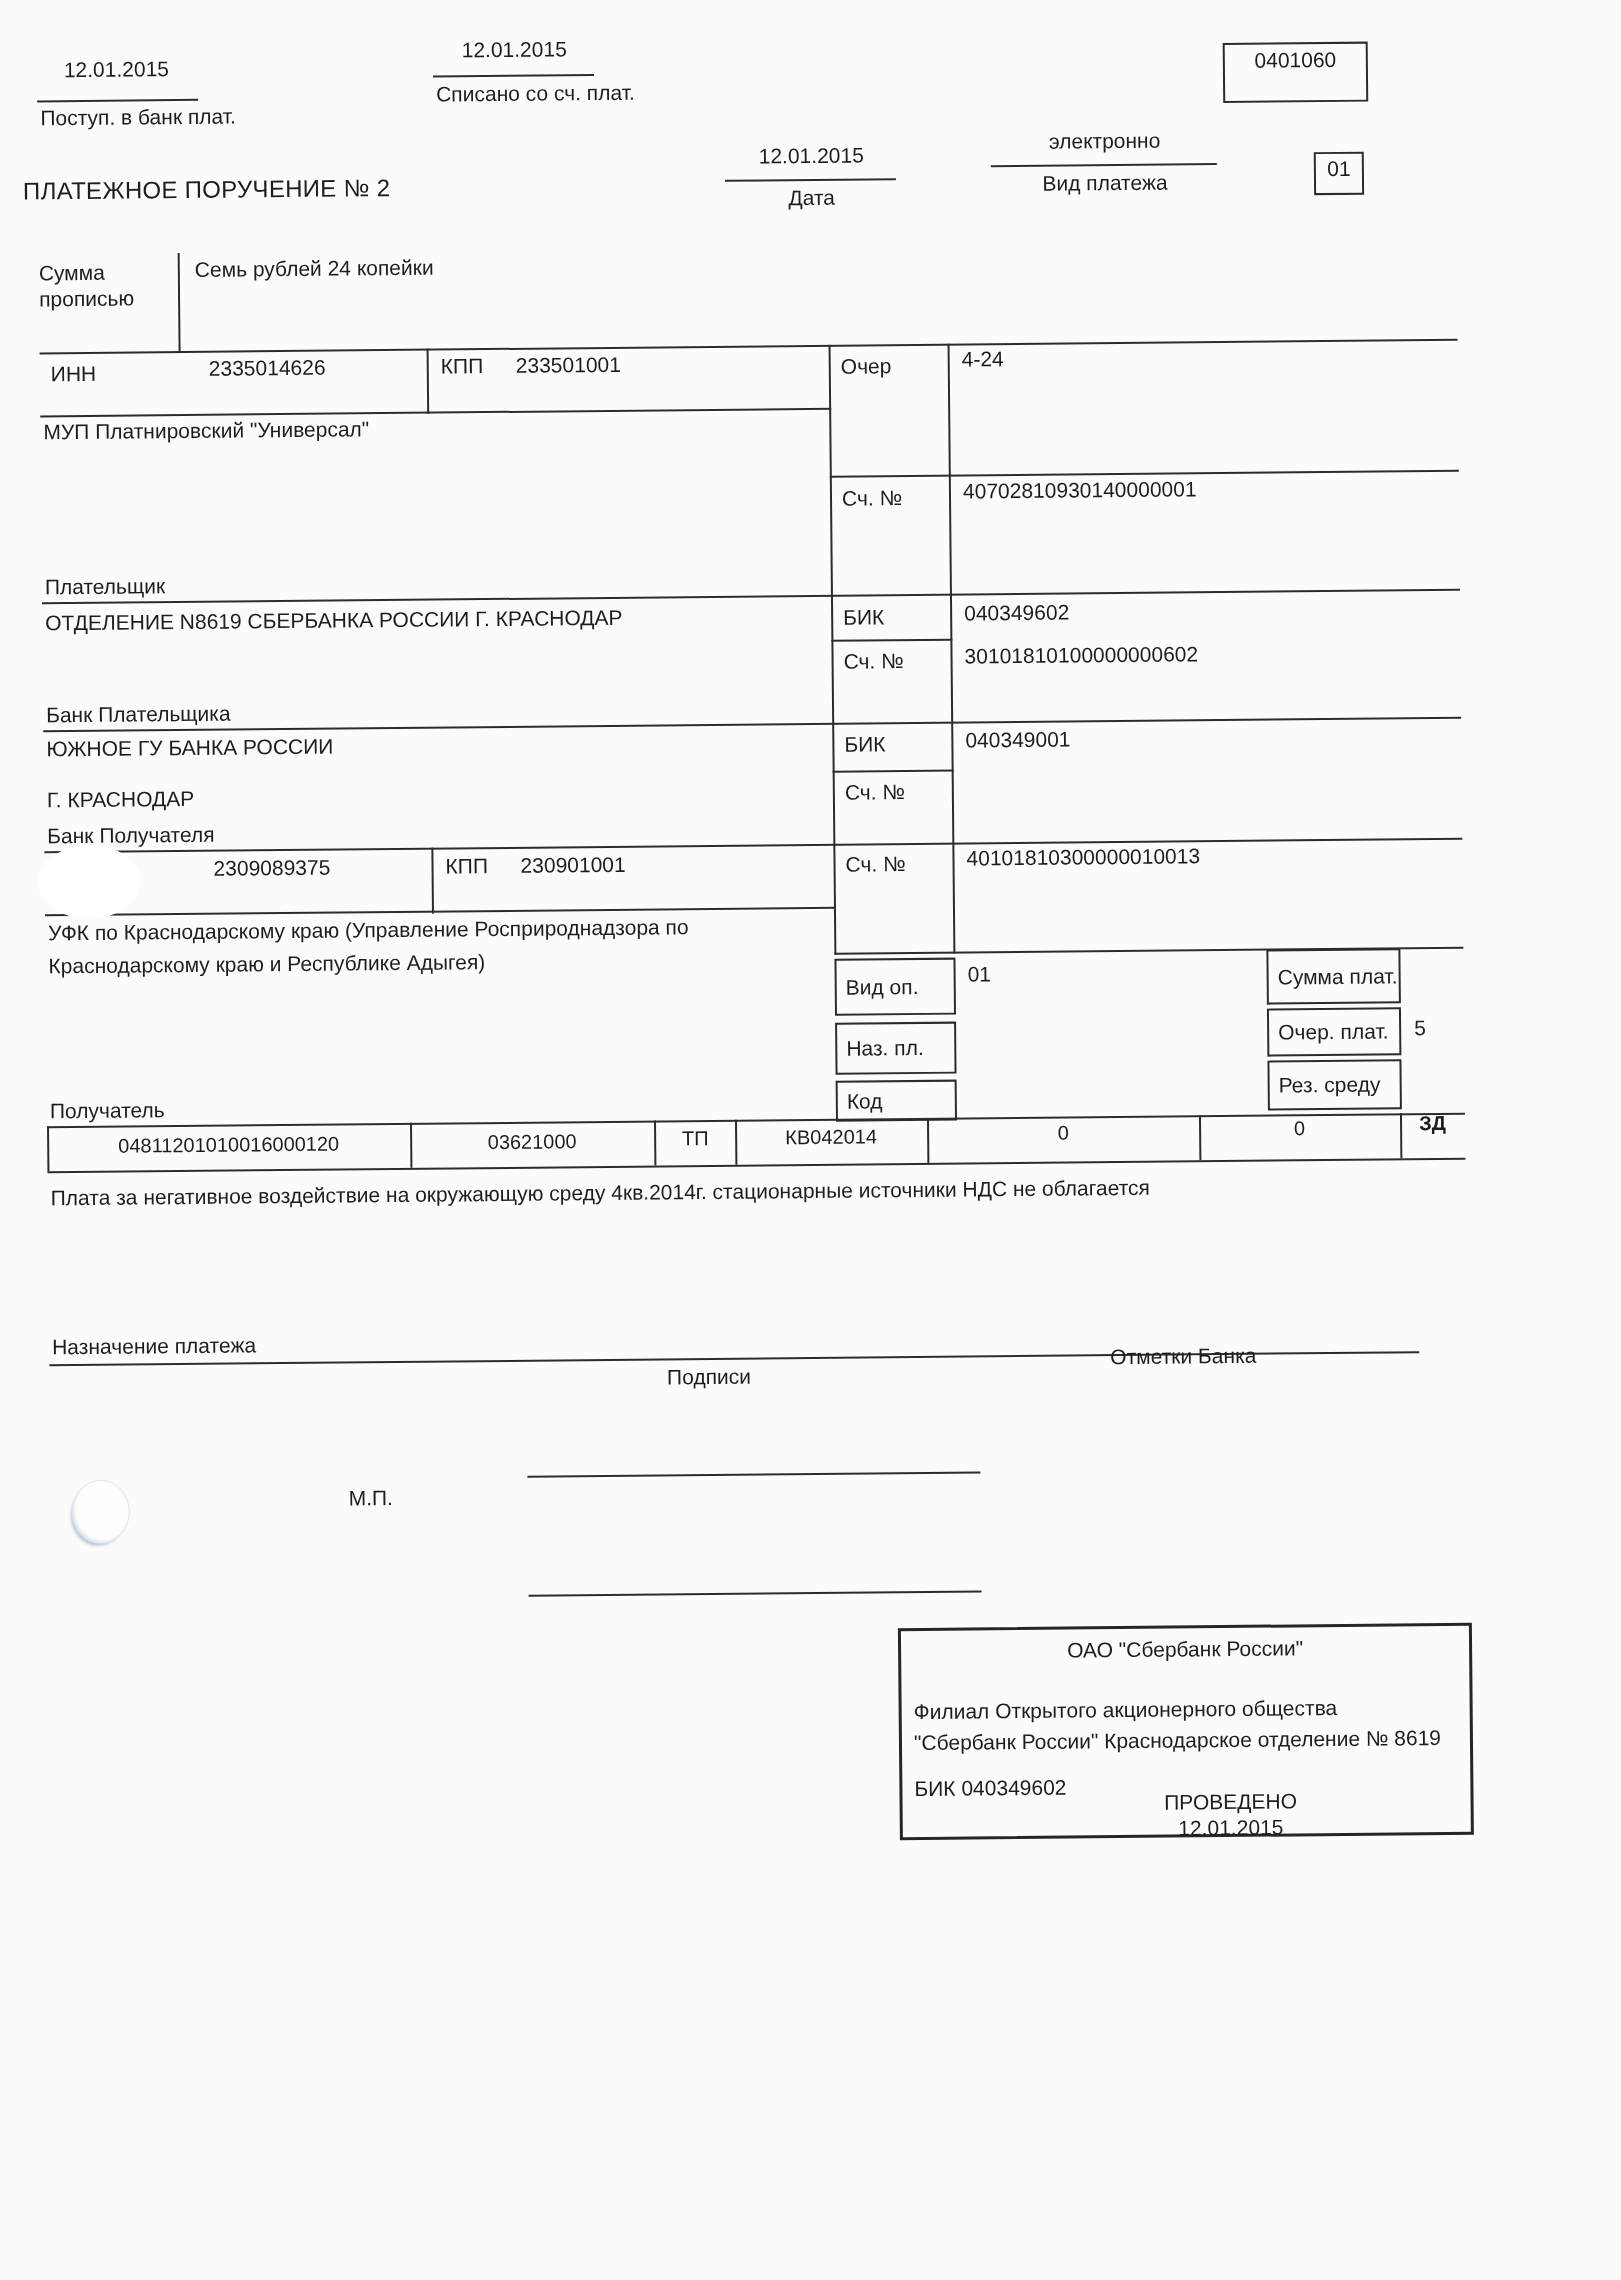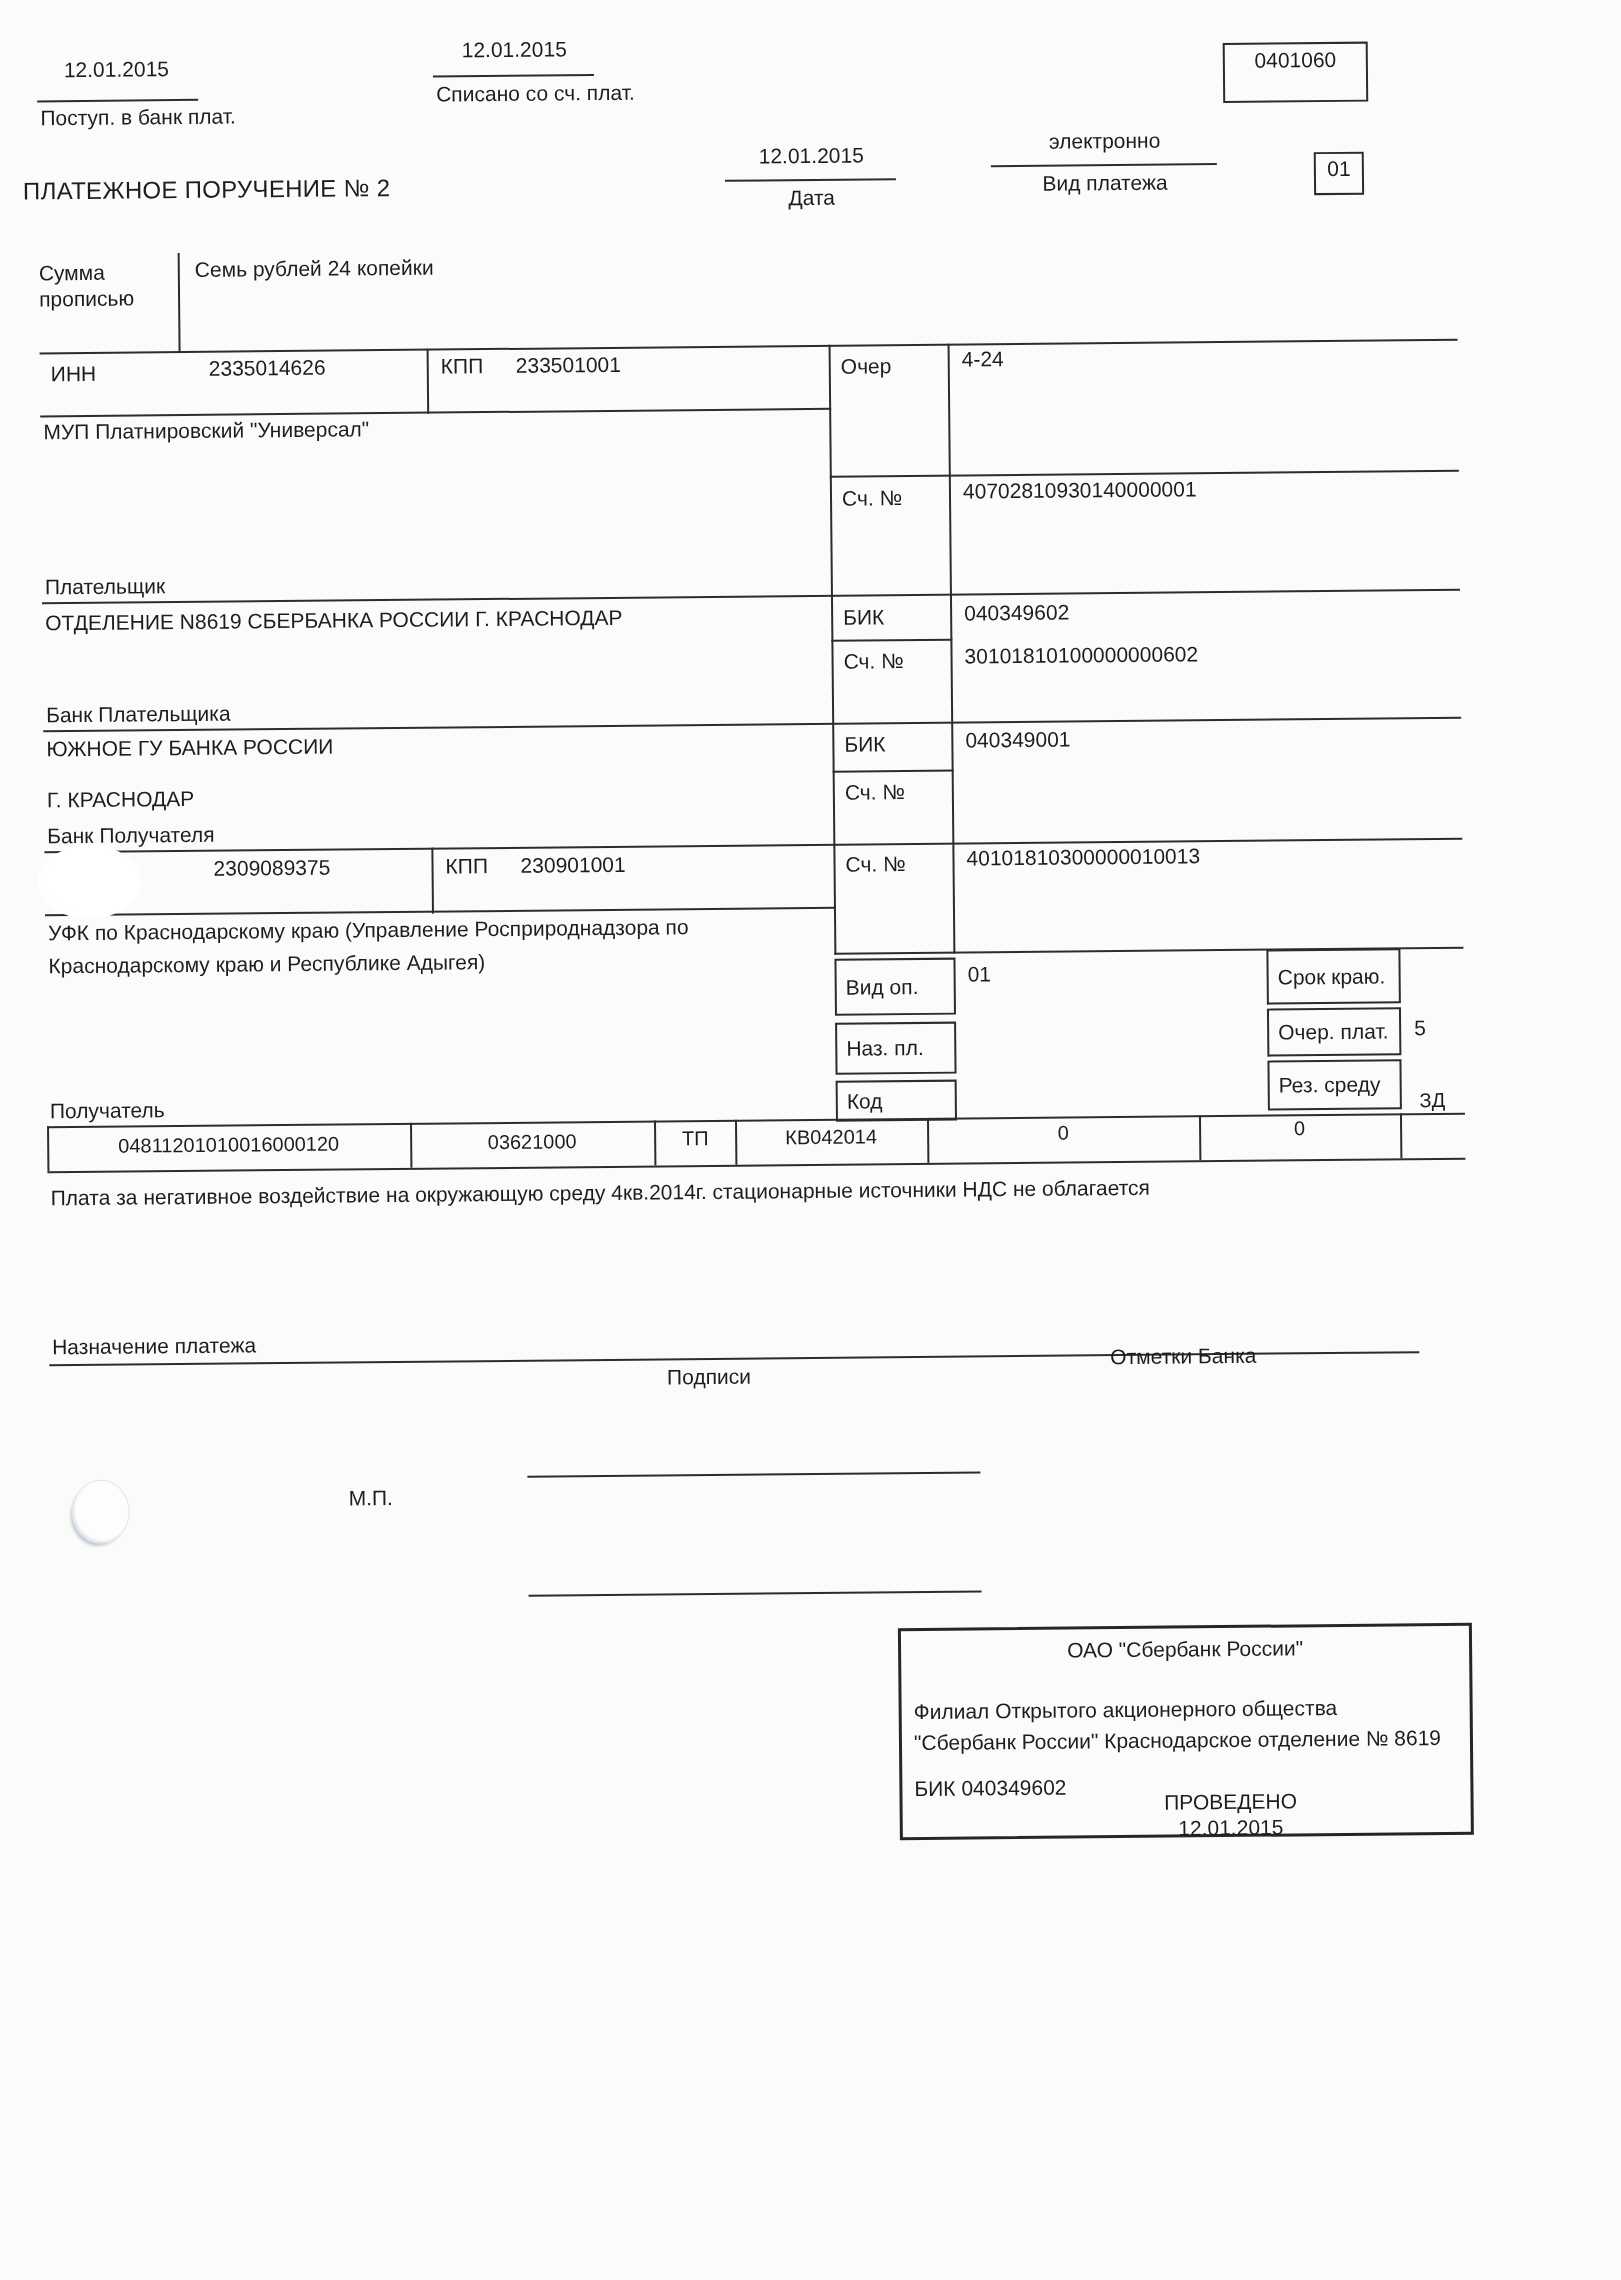--- a/index.html
+++ b/index.html
@@ -133,21 +133,21 @@
     </div>
   <div class="t" style="left:967px;top:963px;">01</div>
   <div class="cellbox" style="left:834px;top:1023px;width:121px;height:52px;">
       <span>Наз. пл.</span>
     </div>
   <div class="cellbox" style="left:834px;top:1081px;width:121px;height:41px;">
       <span>Код</span>
     </div>
 
   <div class="cellbox" style="left:1266px;top:954px;width:134px;height:55px;">
-      <span>Срок краю.</span>
+      <span>Сумма плат.</span>
     </div>
   <div class="cellbox" style="left:1266px;top:1013px;width:134px;height:48px;">
       <span>Очер. плат.</span>
     </div>
   <div class="t" style="left:1413px;top:1021px;">5</div>
   <div class="cellbox" style="left:1266px;top:1065px;width:134px;height:50px;">
       <span>Рез. среду</span>
     </div>
 
   <div class="t" style="left:48px;top:1091px;">Получатель</div>
@@ -161,21 +161,21 @@
   <div class="vl" style="left:925px;top:1119px;height:45px;"></div>
   <div class="vl" style="left:1197px;top:1119px;height:45px;"></div>
   <div class="vl" style="left:1398px;top:1119px;height:45px;"></div>
 
   <div class="t tc sm" style="left:45px;top:1126px;width:363px;">04811201010016000120</div>
   <div class="t tc sm" style="left:408px;top:1126px;width:244px;">03621000</div>
   <div class="t tc sm" style="left:652px;top:1124px;width:82px;">ТП</div>
   <div class="t tc sm" style="left:733px;top:1124px;width:192px;">КВ042014</div>
   <div class="t tc sm" style="left:925px;top:1122px;width:272px;">0</div>
   <div class="t tc sm" style="left:1197px;top:1120px;width:201px;">0</div>
-  <div class="t tc sm" style="left:1398px;top:1093px;width:65px;">ЗД</div>
+  <div class="t tc sm" style="left:1398px;top:1116px;width:65px;font-weight:bold;">ЗД</div>
 
   <div class="t" style="left:48px;top:1178px;">Плата за негативное воздействие на окружающую среду 4кв.2014г. стационарные источники НДС не облагается</div>
 
   <div class="t" style="left:48px;top:1327px;">Назначение платежа</div>
   <div class="hl" style="left:45px;top:1357px;width:1370px;"></div>
   <div class="t tc" style="left:625px;top:1363px;width:159px;">Подписи</div>
   <div class="t" style="left:1106px;top:1347px;">Отметки Банка</div>
 
   <div class="ring"></div>
   <div class="t" style="left:343px;top:1481px;">М.П.</div>

